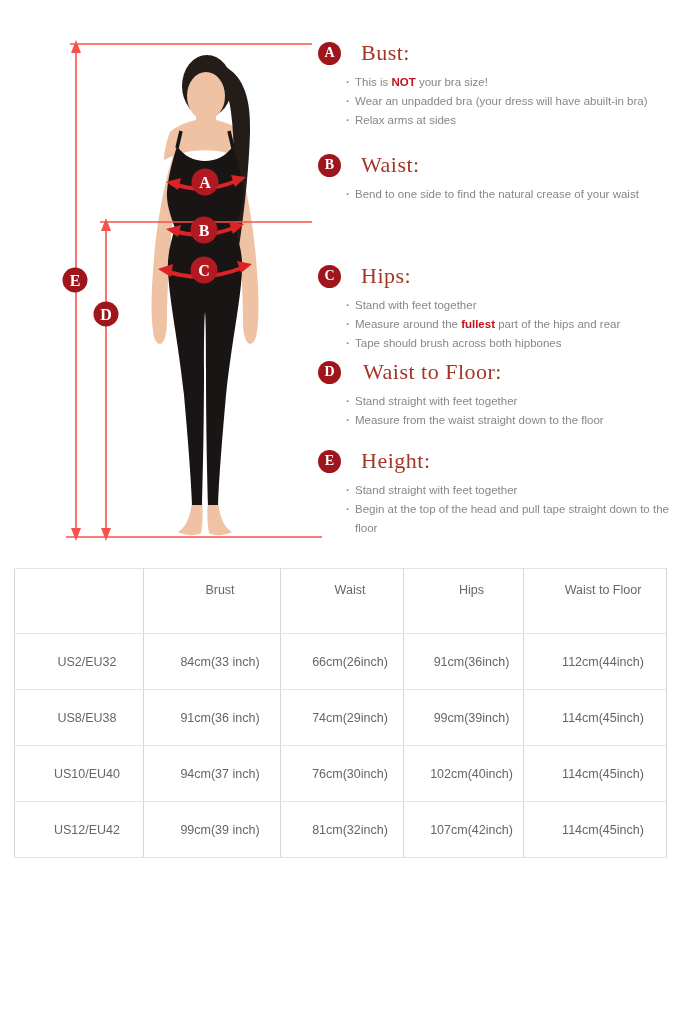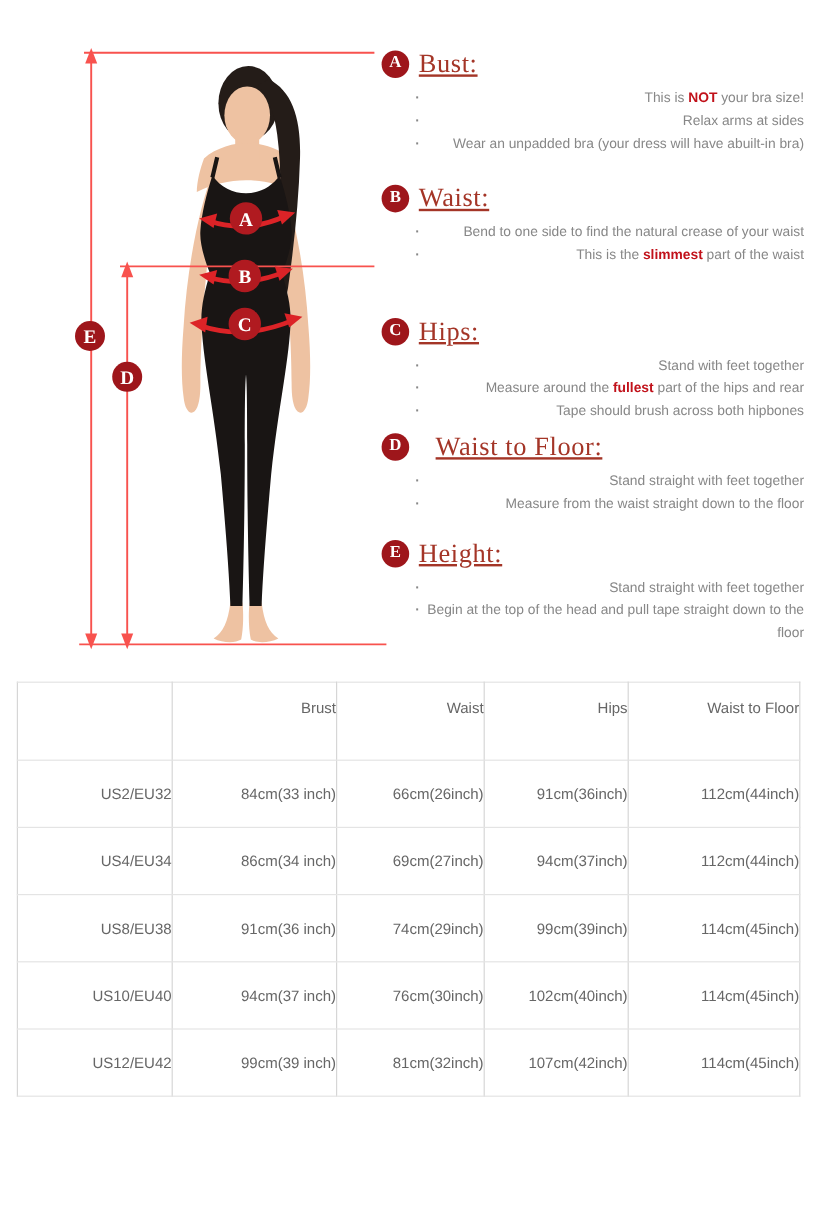--- a/index.html
+++ b/index.html
@@ -14,39 +14,39 @@
   .section{position:absolute;left:0;width:352px;}
   .section:nth-of-type(1){top:40px;}
   .section:nth-of-type(2){top:152px;}
   .section:nth-of-type(3){top:263px;}
   .section:nth-of-type(4){top:359px;}
   .section:nth-of-type(5){top:448px;}
   .sec-head{display:flex;align-items:center;height:26px;}
   .badge{width:23px;height:23px;border-radius:50%;background:#9e161b;color:#fff;
          font-family:"Liberation Serif",serif;font-weight:bold;font-size:14px;
          display:flex;align-items:center;justify-content:center;flex:0 0 23px;}
-  .sec-title{margin:0 0 0 8px;font-family:"Liberation Serif",serif;font-weight:normal;
-             font-size:22px;color:#a43527;letter-spacing:.5px;text-decoration:underline;}
+  .sec-title{margin:0 0 0 20px;font-family:"Liberation Serif",serif;font-weight:normal;
+             font-size:22px;color:#a43527;letter-spacing:.5px;}
   .section.gap .sec-title{margin-left:22px;}
-  .bullets{list-style:none;margin:7px 0 0 0;padding:0 0 0 28px;text-align:right;}
+  .bullets{list-style:none;margin:7px 0 0 0;padding:0 0 0 28px;}
   .bullets li{position:relative;font-size:11.5px;line-height:19px;color:#878787;padding-left:9px;}
   .bullets li::before{content:"\00B7";position:absolute;left:0;top:0;color:#878787;font-weight:bold;}
   .bullets .em{color:#c1111a;font-weight:bold;}
 
   
   table.size-table{position:absolute;left:14px;top:568px;width:652px;border-collapse:collapse;
                    table-layout:fixed;font-size:12.5px;color:#666;}
   table.size-table col:nth-child(1){width:129px;}
   table.size-table col:nth-child(2){width:137px;}
   table.size-table col:nth-child(3){width:123px;}
   table.size-table col:nth-child(4){width:120px;}
   table.size-table col:nth-child(5){width:143px;}
   table.size-table th,table.size-table td{border-left:1px solid #d6d6d6;border-right:1px solid #d6d6d6;
       border-top:1px solid #e4e4e4;border-bottom:1px solid #e4e4e4;
-      text-align:right;font-weight:normal;padding:0 0 0 16px;vertical-align:middle;}
+      text-align:center;font-weight:normal;padding:0 0 0 16px;vertical-align:middle;}
   table.size-table th{height:50px;vertical-align:top;padding-top:14px;color:#666;}
   table.size-table td{height:55px;}
 </style>
 </head>
 <body>
 
 <div class="figure-wrap">
   <svg width="330" height="560" viewBox="0 0 330 560">
 
     <g fill="#eec2a2">
@@ -156,32 +156,31 @@
 </div>
 
 <div class="instructions">
     <div class="section">
       <div class="sec-head">
         <span class="badge">A</span>
         <h3 class="sec-title">Bust:</h3>
       </div>
       <ul class="bullets">
         <li><span>This is </span><span class="em">NOT</span><span> your bra size!</span></li>
+        <li><span>Wear an unpadded bra (your dress will have abuilt-in bra)</span></li>
         <li><span>Relax arms at sides</span></li>
-        <li><span>Wear an unpadded bra (your dress will have abuilt-in bra)</span></li>
       </ul>
     </div>
     <div class="section">
       <div class="sec-head">
         <span class="badge">B</span>
         <h3 class="sec-title">Waist:</h3>
       </div>
       <ul class="bullets">
         <li><span>Bend to one side to find the natural crease of your waist</span></li>
-        <li><span>This is the </span><span class="em">slimmest</span><span> part of the waist</span></li>
       </ul>
     </div>
     <div class="section">
       <div class="sec-head">
         <span class="badge">C</span>
         <h3 class="sec-title">Hips:</h3>
       </div>
       <ul class="bullets">
         <li><span>Stand with feet together</span></li>
         <li><span>Measure around the </span><span class="em">fullest</span><span> part of the hips and rear</span></li>
@@ -229,27 +228,20 @@
     </thead>
   <tbody>
       <tr>
         <td>US2/EU32</td>
         <td>84cm(33 inch)</td>
         <td>66cm(26inch)</td>
         <td>91cm(36inch)</td>
         <td>112cm(44inch)</td>
       </tr>
       <tr>
-        <td>US4/EU34</td>
-        <td>86cm(34 inch)</td>
-        <td>69cm(27inch)</td>
-        <td>94cm(37inch)</td>
-        <td>112cm(44inch)</td>
-      </tr>
-      <tr>
         <td>US8/EU38</td>
         <td>91cm(36 inch)</td>
         <td>74cm(29inch)</td>
         <td>99cm(39inch)</td>
         <td>114cm(45inch)</td>
       </tr>
       <tr>
         <td>US10/EU40</td>
         <td>94cm(37 inch)</td>
         <td>76cm(30inch)</td>

